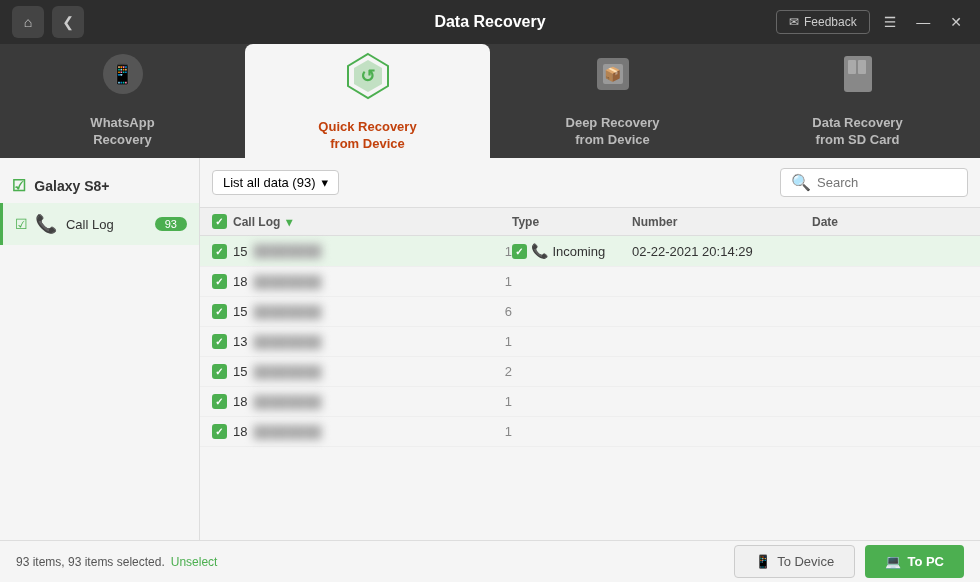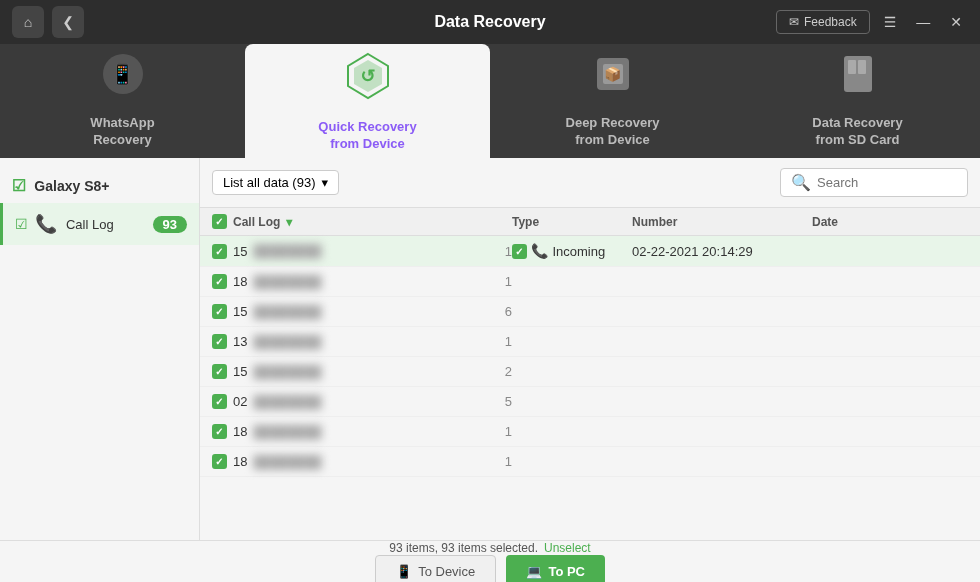--- a/index.html
+++ b/index.html
@@ -47,21 +47,21 @@
       border-bottom: 3px solid transparent;
       text-align: center; gap: 8px;
     }
     .nav-tab.active {
       background: #f5f5f5; color: #4caf50;
       border-bottom: none;
       border-radius: 8px 8px 0 0;
     }
     .nav-tab .tab-icon { font-size: 36px; }
     .nav-tab .tab-label { font-size: 13px; font-weight: 600; line-height: 1.3; }
-    .nav-tab.active .tab-label { color: #8b5cf6; }
+    .nav-tab.active .tab-label { color: #c2410c; }
     .nav-tab:not(.active) .tab-label { color: #bbb; }
 
     
     .icon-whatsapp { color: #999; }
     .icon-device { color: #4caf50; }
     .icon-deep { color: #999; }
     .icon-sd { color: #999; }
 
     
     .main-content {
@@ -85,21 +85,21 @@
     .sidebar-item {
       display: flex; align-items: center; gap: 8px;
       padding: 10px 12px; cursor: pointer;
       background: #e8f5e9; border-left: 3px solid #4caf50;
     }
     .sidebar-item .check { color: #4caf50; font-size: 14px; }
     .sidebar-item .item-icon { font-size: 18px; }
     .sidebar-item .item-label { font-size: 13px; color: #333; flex: 1; }
     .sidebar-item .item-count {
       background: #4caf50; color: white;
-      border-radius: 10px; padding: 1px 10px; font-size: 13px; font-weight: bold;
+      border-radius: 10px; padding: 1px 10px; font-size: 11px;
     }
 
     
     .right-panel { flex: 1; display: flex; flex-direction: column; overflow: hidden; }
 
     
     .toolbar {
       display: flex; align-items: center; padding: 10px 12px;
       background: #f5f5f5; border-bottom: 1px solid #ddd; gap: 12px;
     }
@@ -148,21 +148,20 @@
     .phone-icon { color: #4caf50; font-size: 14px; }
     .delete-icon { color: #f44336; font-size: 12px; cursor: pointer; }
 
     
     .status-bar {
       height: 42px; background: #f5f5f5;
       border-top: 1px solid #ddd;
       display: flex; align-items: center;
       padding: 0 16px; font-size: 12px; color: #555;
       justify-content: space-between;
-      flex-direction: column;
     }
     .status-left { display: flex; gap: 6px; align-items: center; }
     .unselect-link { color: #4caf50; text-decoration: none; cursor: pointer; }
     .status-right { display: flex; gap: 10px; }
     .to-device-btn {
       padding: 8px 20px; border: 1px solid #ccc;
       background: #f0f0f0; border-radius: 4px;
       cursor: pointer; font-size: 13px; color: #555;
       display: flex; align-items: center; gap: 6px;
     }
@@ -359,32 +358,20 @@
           <span>15</span>
           <span class="blurred" style="font-size:12px; color:#aaa;">████████</span>
           <span style="margin-left:auto; color:#888;">2</span>
         </div>
         <div class="cell"></div>
         <div class="cell"></div>
         <div class="cell"></div>
         <div class="cell"></div>
       </div>
 
-      <div class="table-row">
-        <div class="cell">
-          <span class="cb"></span>
-          <span>02</span>
-          <span class="blurred" style="font-size:12px; color:#aaa;">████████</span>
-          <span style="margin-left:auto; color:#888;">5</span>
-        </div>
-        <div class="cell"></div>
-        <div class="cell"></div>
-        <div class="cell"></div>
-        <div class="cell"></div>
-      </div>
 
       <div class="table-row">
         <div class="cell">
           <span class="cb"></span>
           <span>18</span>
           <span class="blurred" style="font-size:12px; color:#aaa;">████████</span>
           <span style="margin-left:auto; color:#888;">1</span>
         </div>
         <div class="cell"></div>
         <div class="cell"></div>

